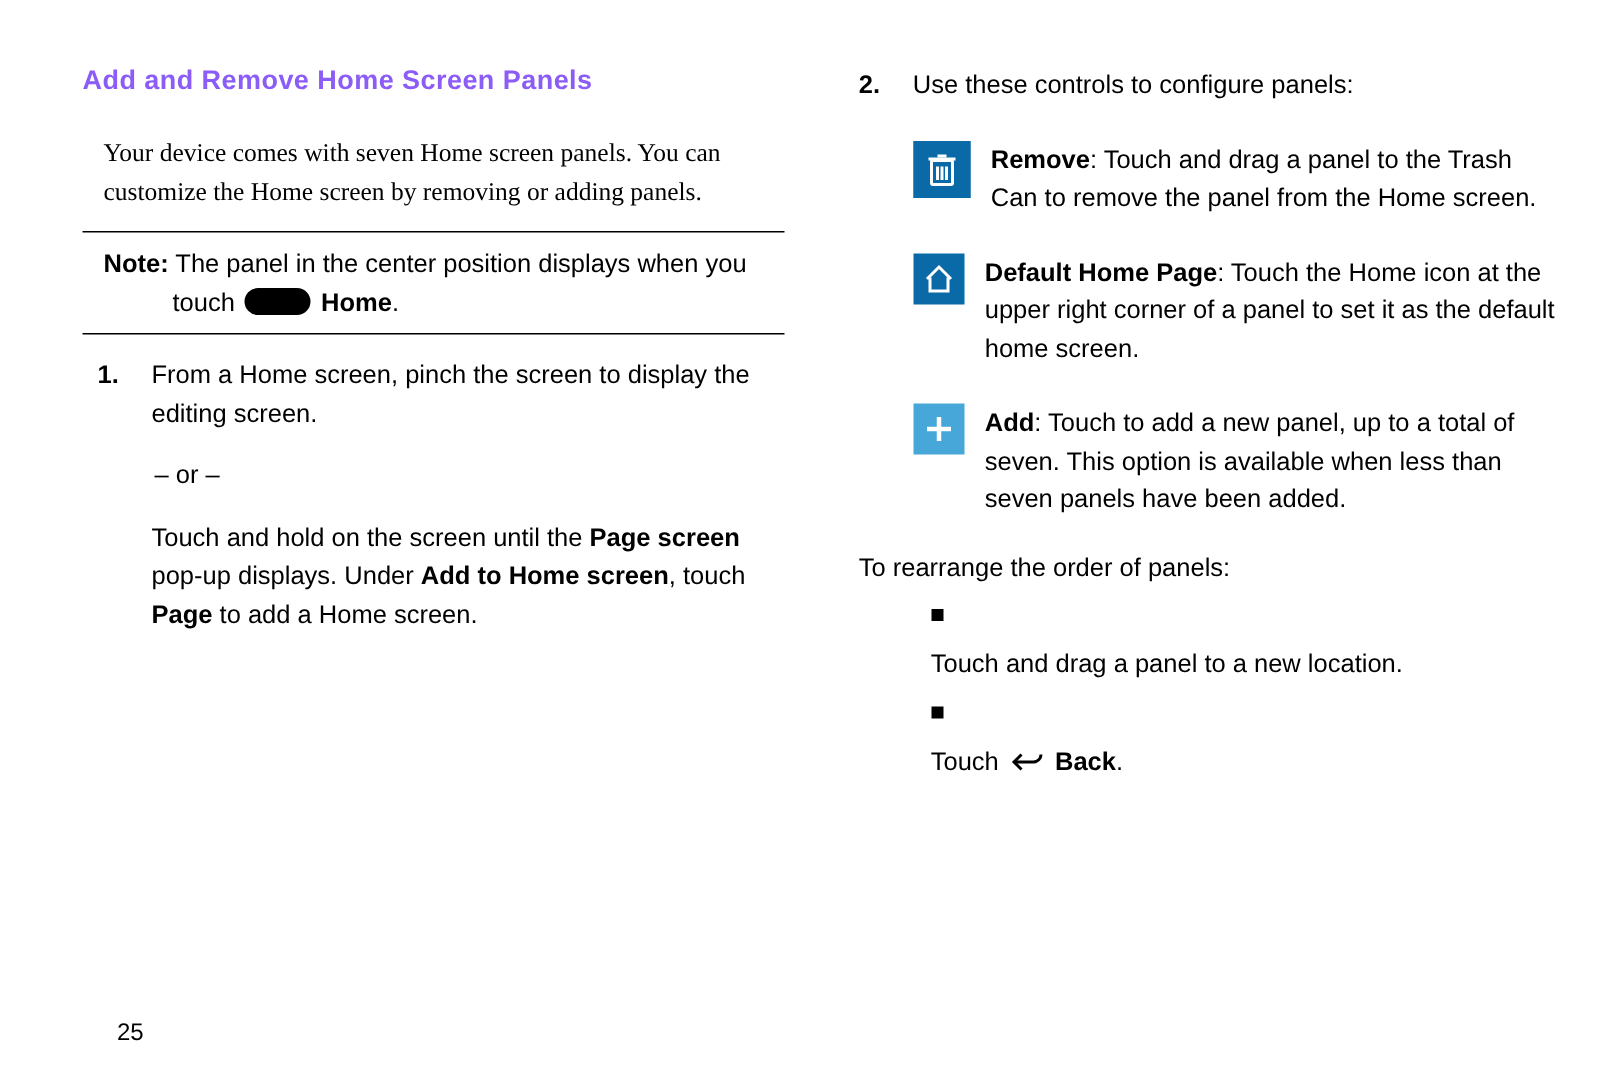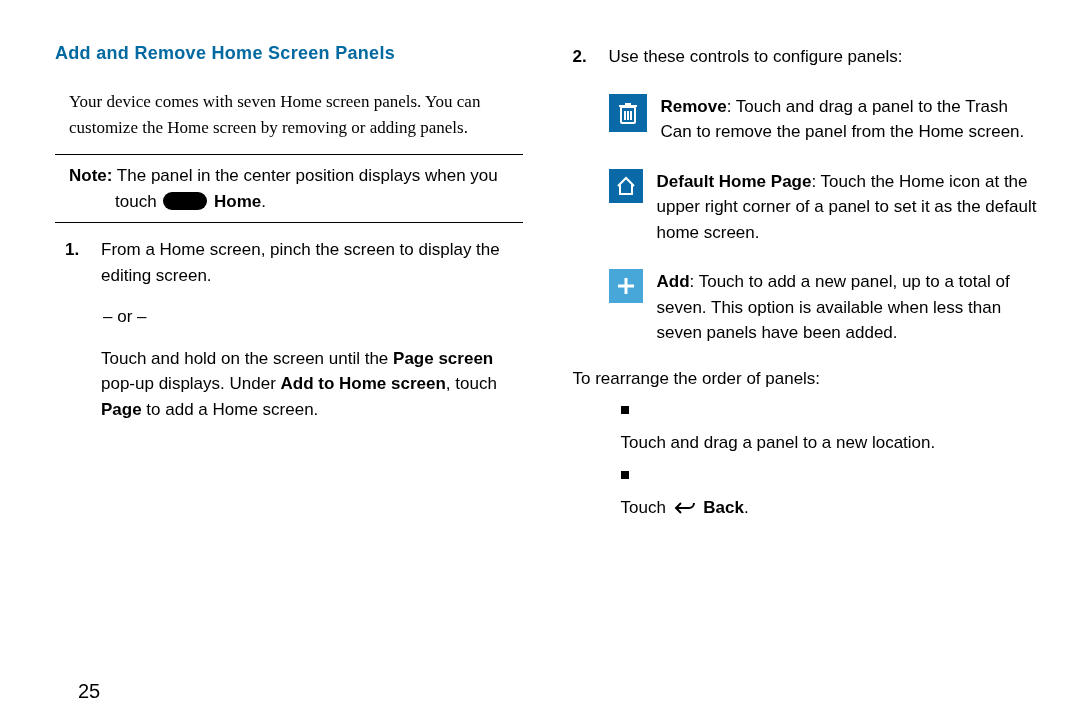--- a/index.html
+++ b/index.html
@@ -16,21 +16,21 @@
   .page {
     display: flex;
     padding: 40px 40px 20px 55px;
     gap: 50px;
   }
   .col {
     flex: 1;
     line-height: 1.5;
   }
   .heading {
-    color: #0369a1;
+    color: #8b5cf6;
     font-weight: 900;
     font-size: 18px;
     letter-spacing: 0.3px;
     margin-bottom: 8px;
     font-family: Arial Black, Arial, sans-serif;
   }
   .para { margin: 22px 0 14px 14px; font-family: Liberation Serif, serif; }
   hr.rule { border: none; border-top: 1px solid #000; margin: 6px 0 8px 0; }
   .note-wrap { margin: 0 0 8px 0; }
   .note-line { margin: 4px 0 0 14px; display: block; }
@@ -59,21 +59,21 @@
   .icon-add { background:#46a7d8; }
   .icon-home { background:#0a6aa8; }
   .icon-text { flex:1; }
   svg { display:block; }
   .para2 { margin: 20px 0 0 0; }
   .bullet-row { display:flex; gap:16px; margin: 8px 0 0 48px; align-items:flex-start;flex-direction:column; }
   .square { width:8px; height:8px; background:#000; margin-top:7px; flex-shrink:0; }
   .back-icon {
     display:inline-block; vertical-align:-3px; margin:0 2px;
   }
-  .page-num { position:absolute; left:78px; top:680px; font-size:20px; }
+  .page-num { position:absolute; left:78px; top:680px; font-size:16px; }
   .col-right { padding-top:4px; }
 </style>
 </head>
 <body>
 
 <div class="page">
   <div class="col">
     <div class="heading">Add and Remove Home Screen Panels</div>
     <div class="para">Your device comes with seven Home screen panels. You can customize the Home screen by removing or adding panels.</div>
 

